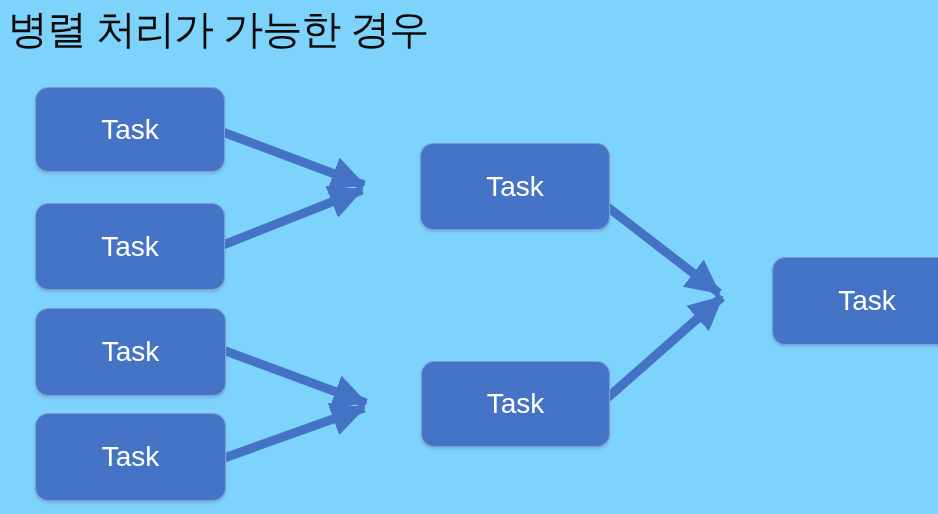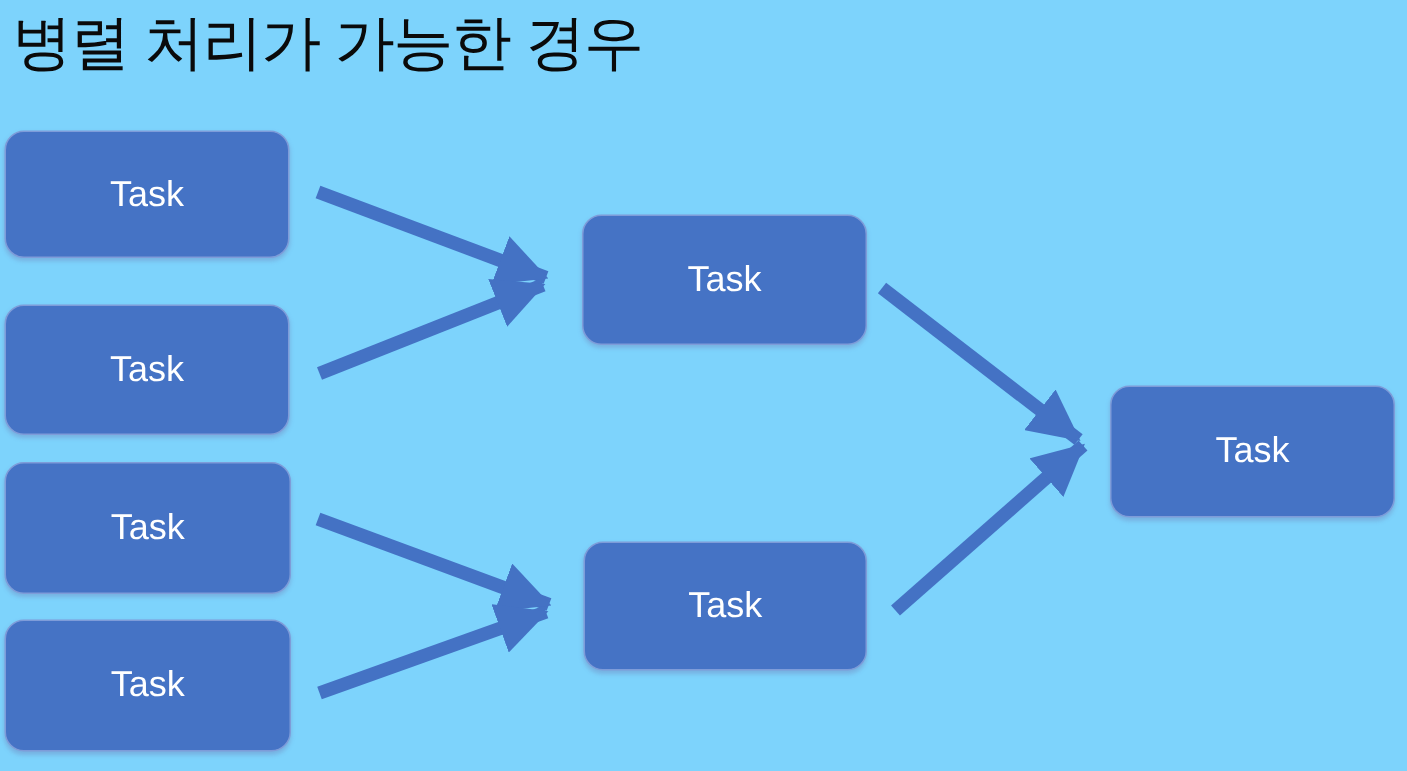--- a/index.html
+++ b/index.html
@@ -35,22 +35,23 @@
   .node {
     position: absolute;
     background: #4573C5;
     border: 1px solid #7E9CD9;
     border-radius: 13px;
     box-sizing: border-box;
     display: flex;
     align-items: center;
     justify-content: center;
     color: #ffffff;
-    font-size: 24px;
+    font-size: 28px;
     box-shadow: 0 2px 3px rgba(110, 135, 190, 0.45);
+    margin-left: 32px;
   }
 
   .n-l1 { left: 3px;   top: 87px;  width: 190px; height: 85px; }
   .n-l2 { left: 3px;   top: 203px; width: 190px; height: 87px; }
   .n-l3 { left: 3px;   top: 308px; width: 191px; height: 88px; }
   .n-l4 { left: 3px;   top: 413px; width: 191px; height: 88px; }
   .n-m1 { left: 388px; top: 143px; width: 190px; height: 87px; }
   .n-m2 { left: 389px; top: 361px; width: 189px; height: 86px; }
   .n-r1 { left: 740px; top: 257px; width: 190px; height: 88px; }
 </style>

